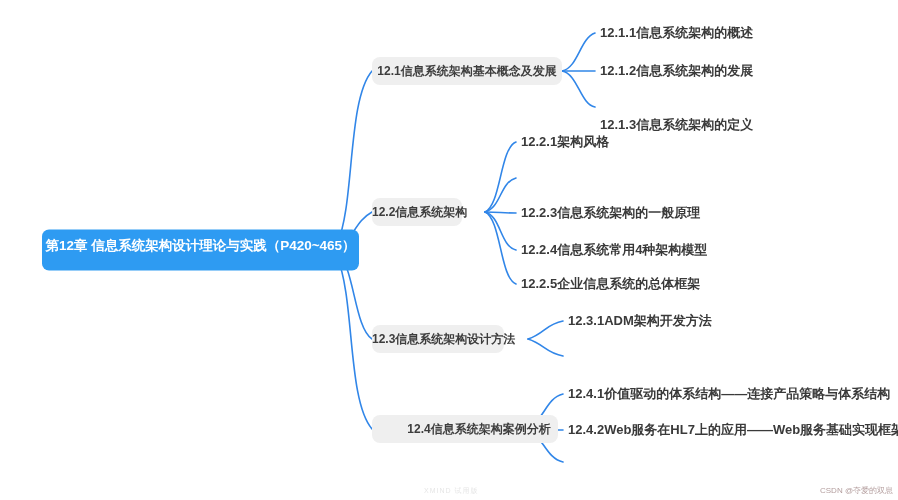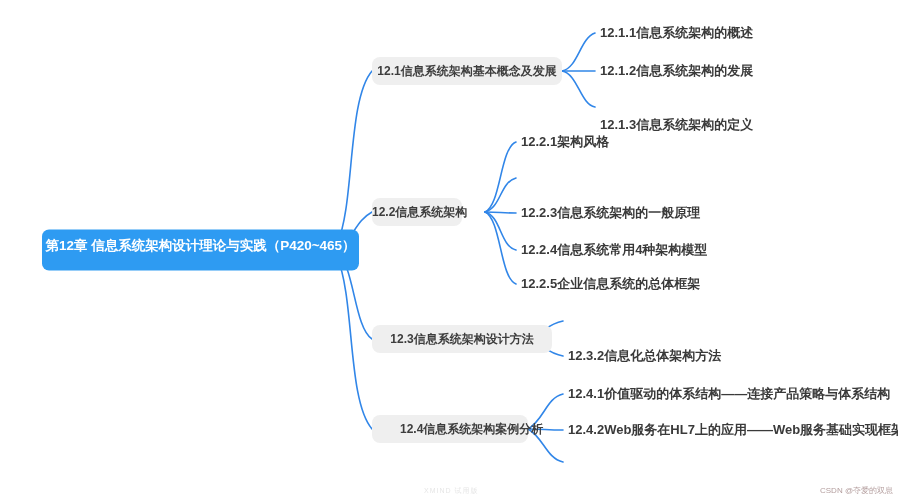--- a/index.html
+++ b/index.html
@@ -65,33 +65,33 @@
 
     <path d="M 528 429 C 544 420, 546 398, 563 394"></path>
     <path d="M 528 429 C 544 429, 546 430, 563 430"></path>
     <path d="M 528 429 C 544 438, 546 458, 563 462"></path>
   </svg>
 
   <div class="topic root-topic">第12章 信息系统架构设计理论与实践（P420~465）</div>
 
   <div class="topic branch-topic" style="left:372px;top:71px;width:190px;">12.1信息系统架构基本概念及发展</div>
   <div class="topic branch-topic" style="left:372px;top:212px;width:90px;">12.2信息系统架构</div>
-  <div class="topic branch-topic" style="left:372px;top:339px;width:180px;">12.3信息系统架构设计方法</div>
-  <div class="topic branch-topic" style="left:372px;top:429px;width:156px;padding-left:28px;">12.4信息系统架构案例分析</div>
+  <div class="topic branch-topic" style="left:372px;top:339px;width:132px;">12.3信息系统架构设计方法</div>
+  <div class="topic branch-topic" style="left:372px;top:429px;width:186px;padding-left:28px;">12.4信息系统架构案例分析</div>
 
   <div class="topic leaf-topic" style="left:600px;top:33px;">12.1.1信息系统架构的概述</div>
   <div class="topic leaf-topic" style="left:600px;top:71px;">12.1.2信息系统架构的发展</div>
   <div class="topic leaf-topic" style="left:600px;top:107px;margin-top:18px;">12.1.3信息系统架构的定义</div>
 
   <div class="topic leaf-topic" style="left:521px;top:142px;">12.2.1架构风格</div>
   <div class="topic leaf-topic" style="left:521px;top:213px;">12.2.3信息系统架构的一般原理</div>
   <div class="topic leaf-topic" style="left:521px;top:250px;">12.2.4信息系统常用4种架构模型</div>
   <div class="topic leaf-topic" style="left:521px;top:284px;">12.2.5企业信息系统的总体框架</div>
 
-  <div class="topic leaf-topic" style="left:568px;top:356px;">12.3.2信息化总体架构方法</div>
+  <div class="topic leaf-topic" style="left:568px;top:321px;">12.3.1ADM架构开发方法</div>
 
   <div class="topic leaf-topic" style="left:568px;top:394px;">12.4.1价值驱动的体系结构——连接产品策略与体系结构</div>
   <div class="topic leaf-topic" style="left:568px;top:430px;">12.4.2Web服务在HL7上的应用——Web服务基础实现框架</div>
 
   <div class="watermark-center">XMIND 试用版</div>
   <div class="watermark-csdn">CSDN @夺爱的双息</div>
 
 </div>
 
 </body></html>

